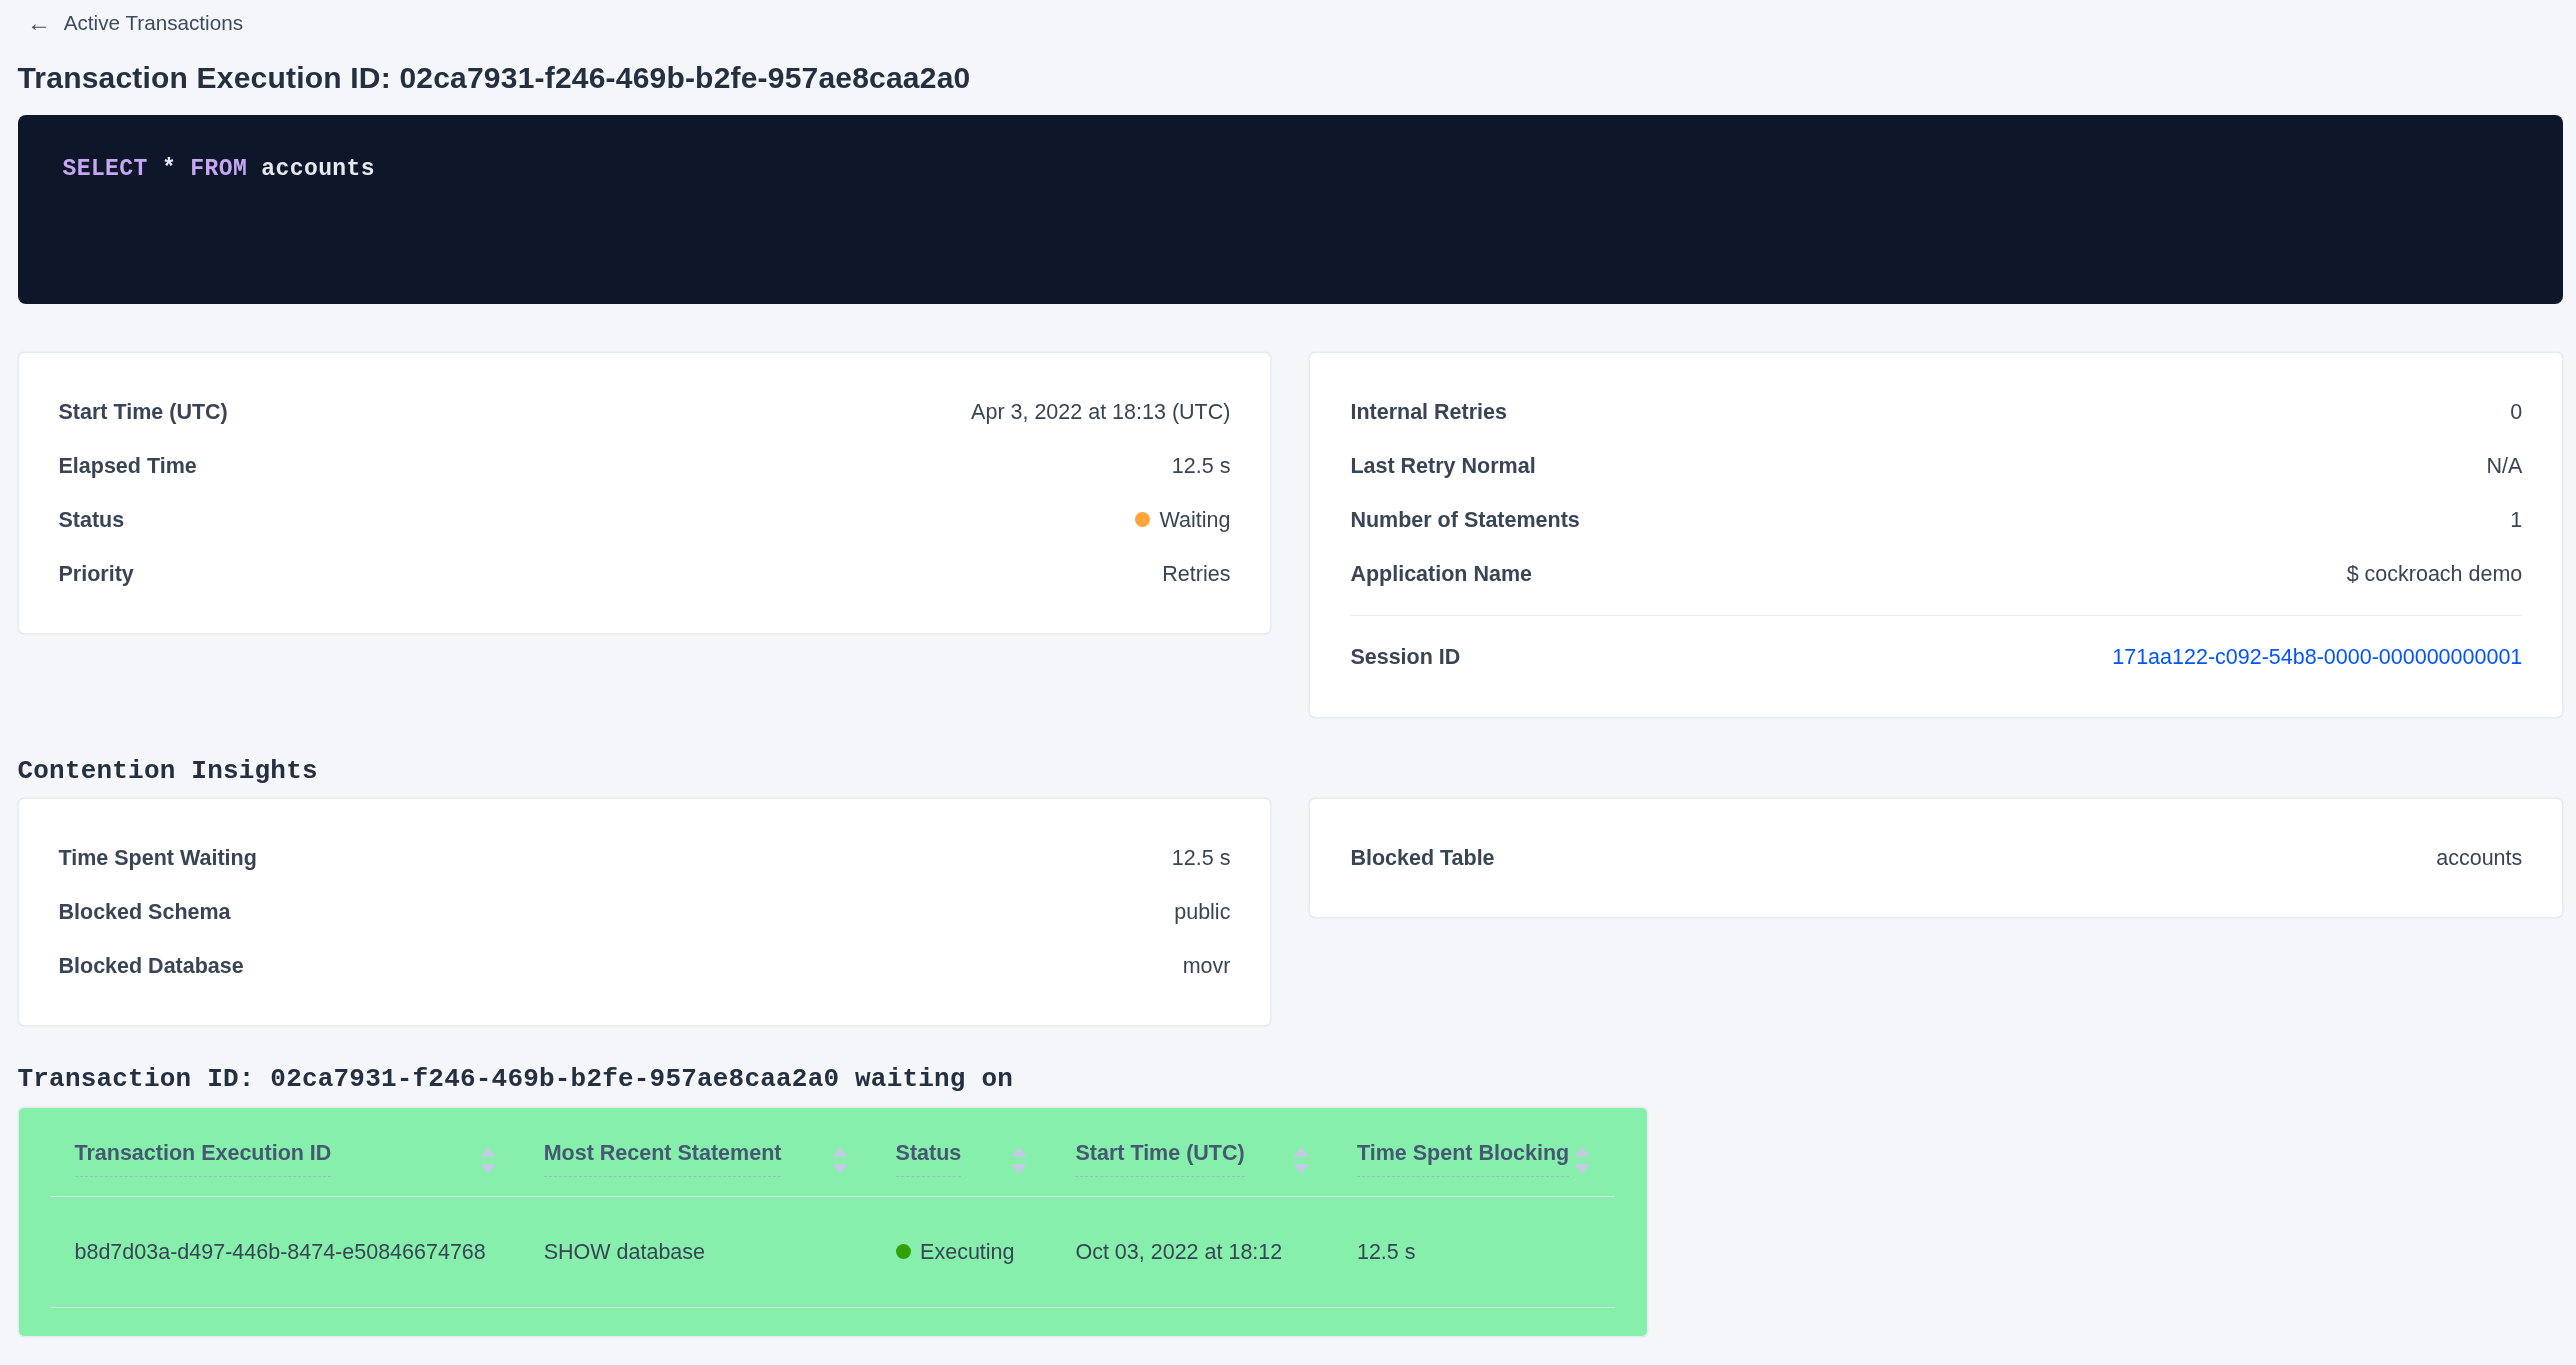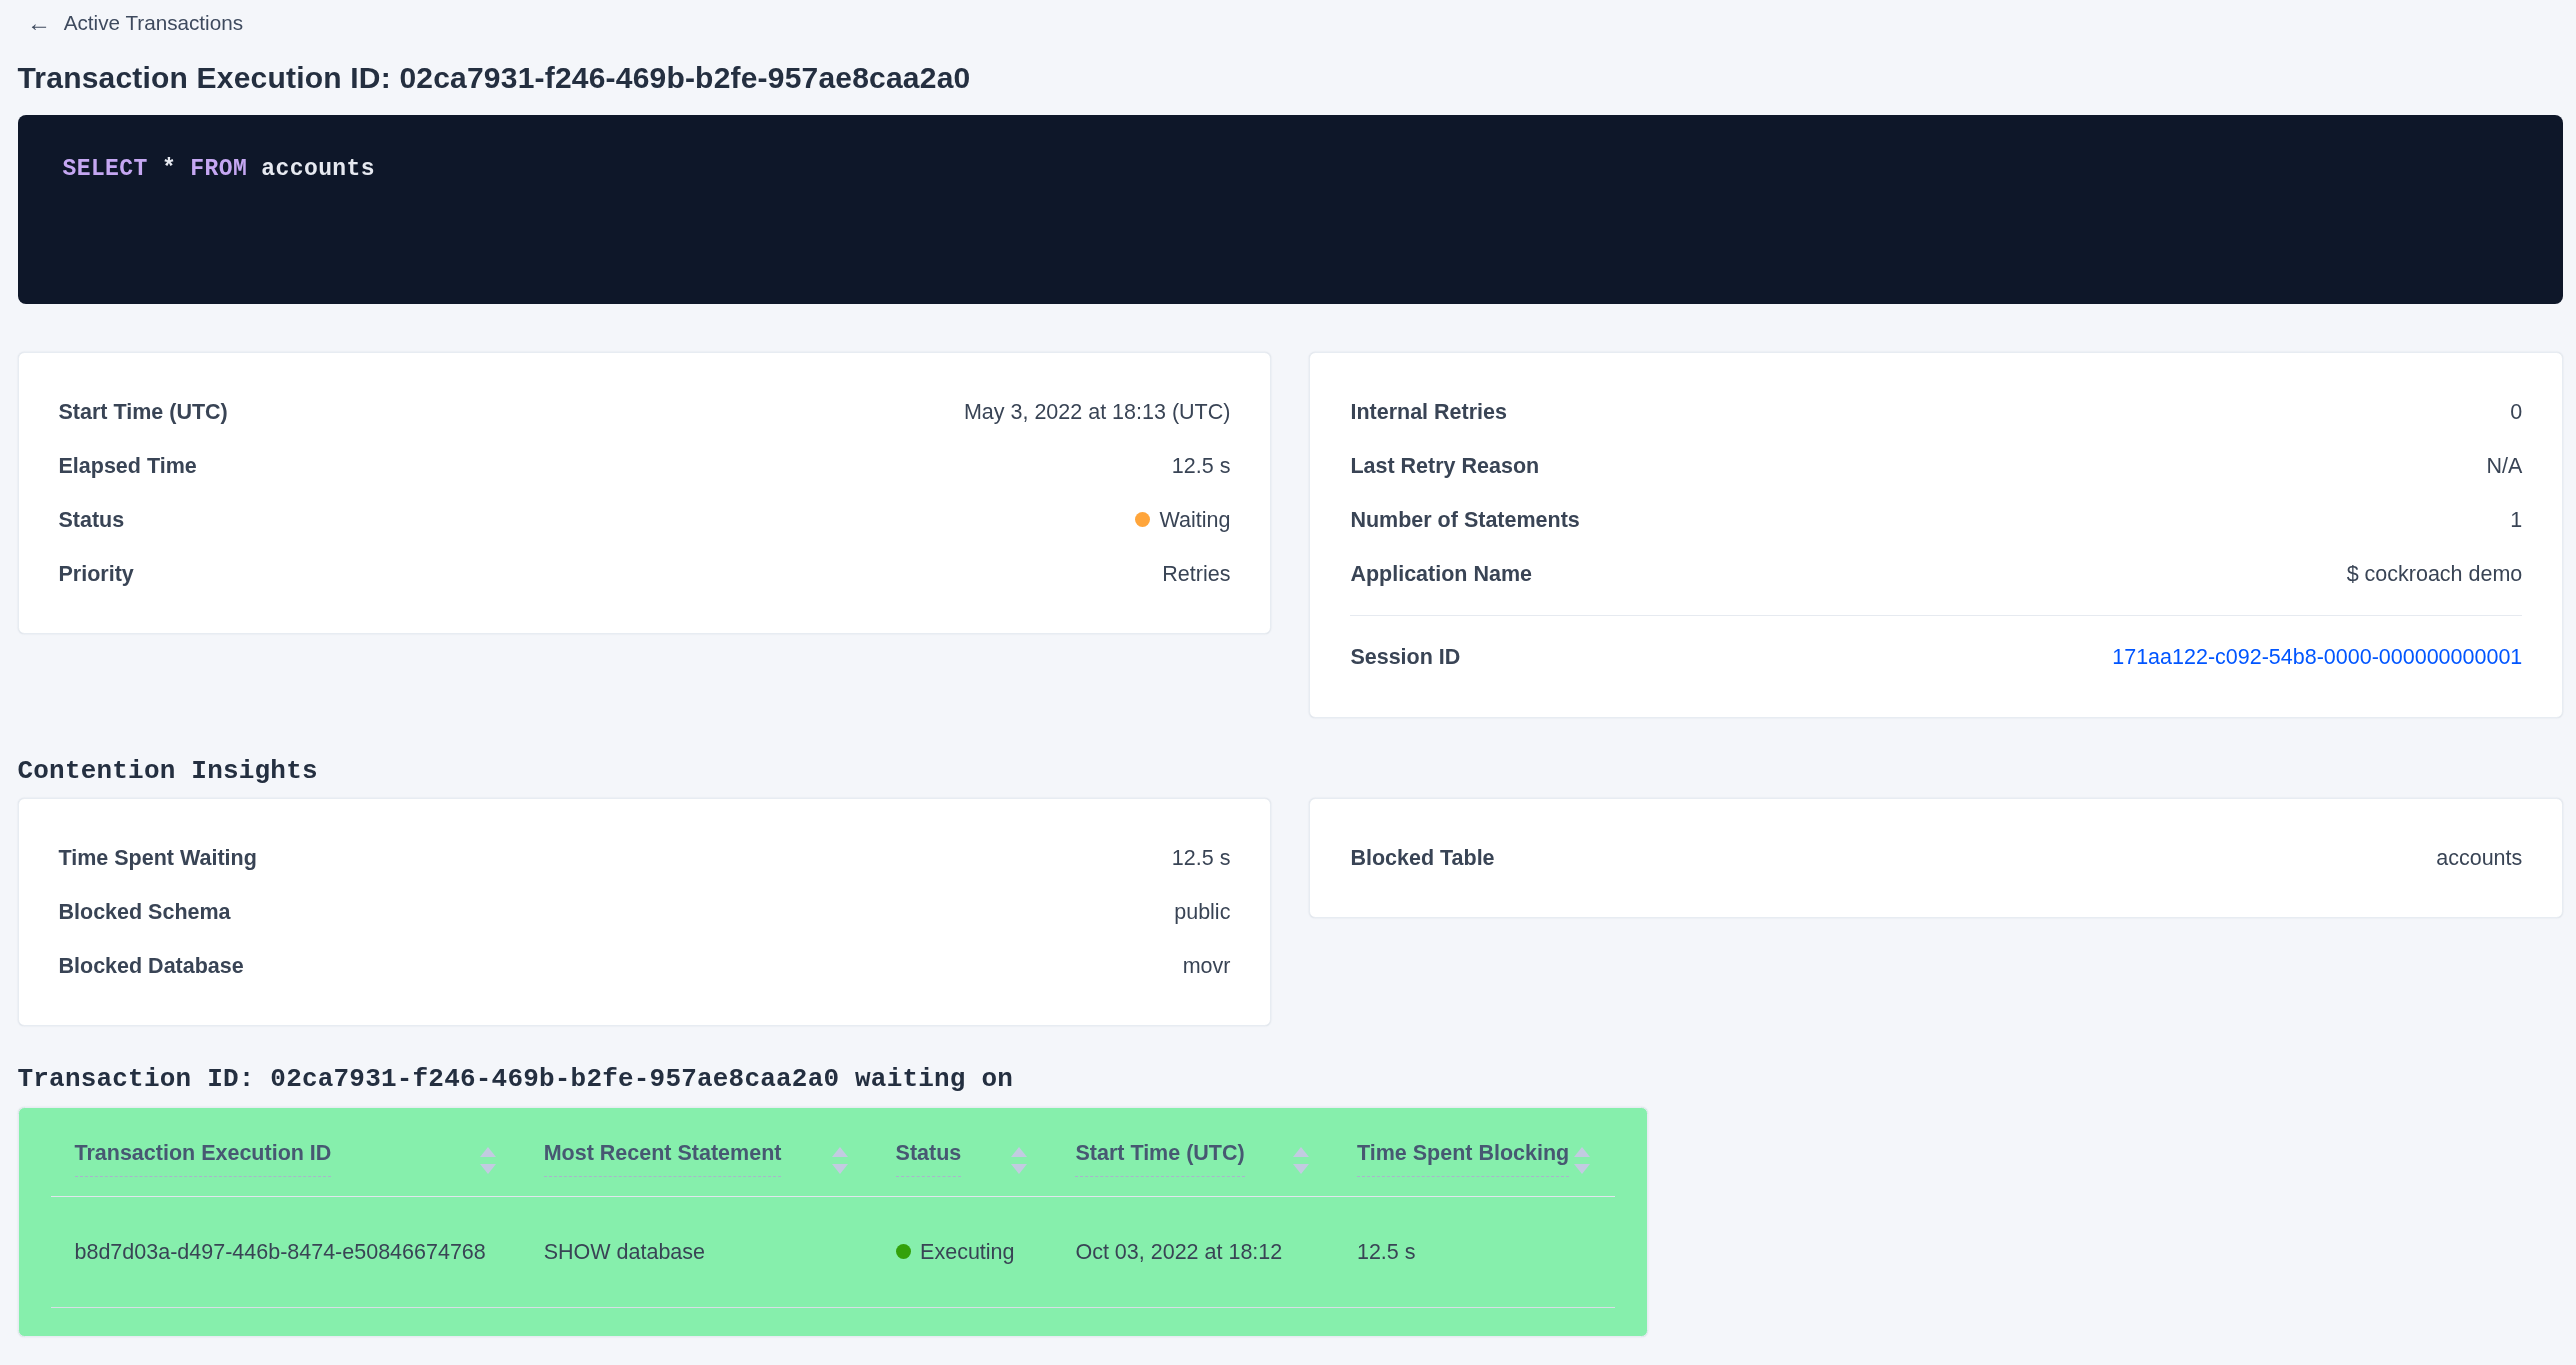--- a/index.html
+++ b/index.html
@@ -129,21 +129,21 @@
       <span class="sql-keyword">FROM</span>
       <span>accounts</span>
     </div>
   </div>
 
   <div class="cards-row">
     <div class="col">
       <div class="card">
         <div class="kv-row">
           <span class="kv-label">Start Time (UTC)</span>
-          <span class="kv-value">May 3, 2022 at 18:13 (UTC)</span>
+          <span class="kv-value">Apr 3, 2022 at 18:13 (UTC)</span>
         </div>
         <div class="kv-row">
           <span class="kv-label">Elapsed Time</span>
           <span class="kv-value">12.5 s</span>
         </div>
         <div class="kv-row">
           <span class="kv-label">Status</span>
           <span class="kv-value"><span class="status-dot dot--orange"></span><span>Waiting</span></span>
         </div>
         <div class="kv-row">
@@ -153,21 +153,21 @@
       </div>
     </div>
 
     <div class="col">
       <div class="card">
         <div class="kv-row">
           <span class="kv-label">Internal Retries</span>
           <span class="kv-value">0</span>
         </div>
         <div class="kv-row">
-          <span class="kv-label">Last Retry Reason</span>
+          <span class="kv-label">Last Retry Normal</span>
           <span class="kv-value">N/A</span>
         </div>
         <div class="kv-row">
           <span class="kv-label">Number of Statements</span>
           <span class="kv-value">1</span>
         </div>
         <div class="kv-row">
           <span class="kv-label">Application Name</span>
           <span class="kv-value">$ cockroach demo</span>
         </div>

